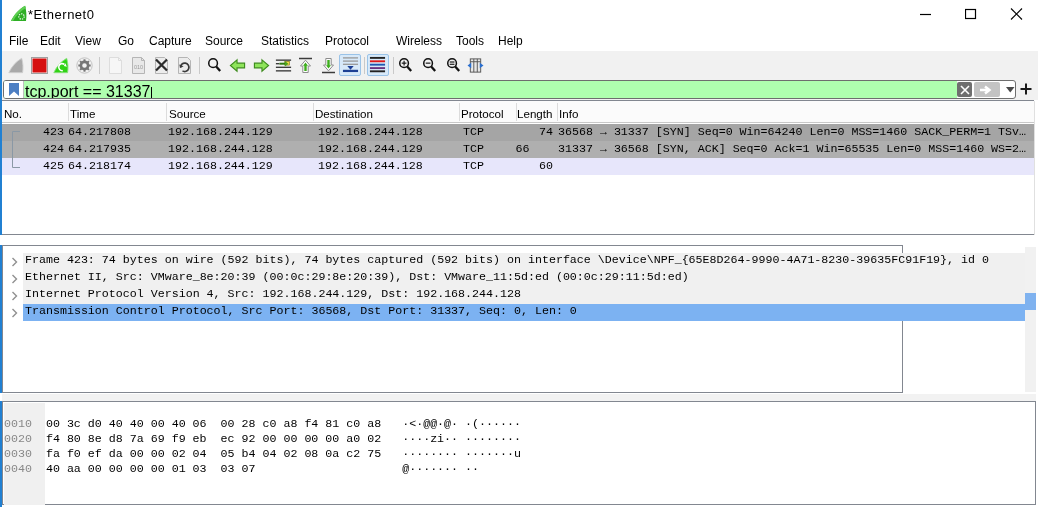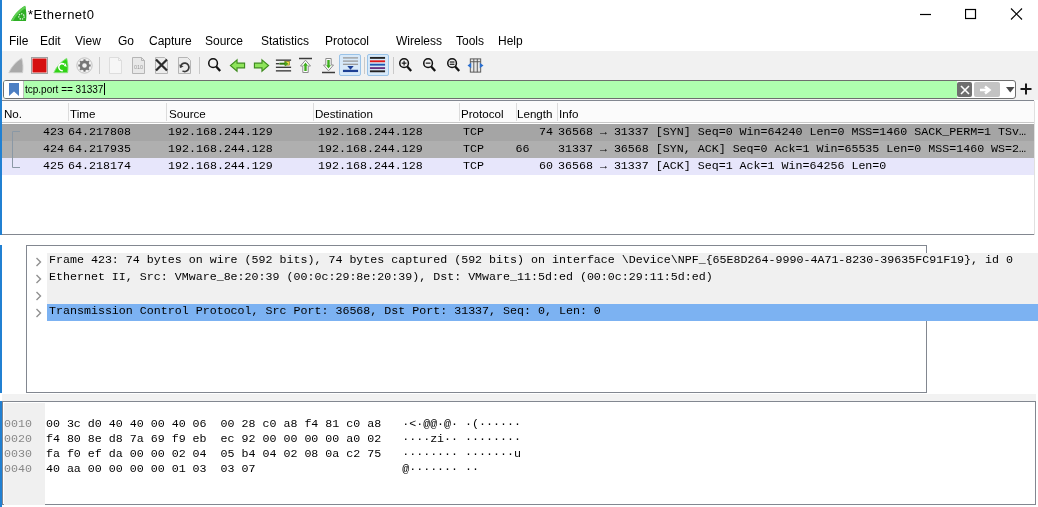--- a/index.html
+++ b/index.html
@@ -20,37 +20,37 @@
 #toolbar { position:absolute; left:2px; top:51px; width:1036px; height:28px; background:#f1f1f1; }
 .tsep { position:absolute; top:6px; width:1px; height:17px; background:#c9c9c9; }
 .ticon { position:absolute; top:6px; width:17px; height:17px; }
 .tbox { position:absolute; top:3px; width:22px; height:22px; border:1px solid #9ac3e8; background:#d7e9f9; border-radius:2px; }
 
 
 #filterbar { position:absolute; left:2px; top:79px; width:1036px; height:21px; background:#f1f1f1; }
 #ffield { position:absolute; left:1px; top:1px; width:1013px; height:19px; border:1px solid #6e6e6e; border-radius:3px; background:#fff; overflow:hidden; }
 #fgreen { position:absolute; left:0; top:0; width:953px; height:17px; background:#afffaf; }
 #fbk { position:absolute; left:0; top:0; width:20px; height:17px; background:#fff; border-right:1px solid #c0c0c0; }
-#ftext { position:absolute; left:21px; top:2px; color:#000; font-size:10px; white-space:pre; }
+#ftext { position:absolute; left:21px; top:2px; color:#000; font-size:16px; white-space:pre; }
 #fxbtn { position:absolute; left:953px; top:1px; width:15px; height:15px; background:#6f6f6f; border-radius:2px; }
 #fgobtn { position:absolute; left:970px; top:1px; width:26px; height:15px; background:#c3c3c3; border-radius:2px; }
 
 
 
 
 #plist { position:absolute; left:2px; top:100px; width:1032px; height:135px; background:#fff; border-top:1px solid #828790; border-bottom:1px solid #828790; }
 #phead { position:absolute; left:0; top:0; width:1032px; height:22px; background:#fbfbfb; border-bottom:1px solid #c8c8c8; }
 .hsep { position:absolute; top:2px; width:1px; height:18px; background:#dcdcdc; }
 .hlabel { position:absolute; top:6px; font-size:11.6px; color:#000; }
 .prow { position:absolute; left:0; width:1032px; height:17px; }
 .pcell { position:absolute; top:1px; }
 #prightline { position:absolute; left:1032px; top:0; width:1px; height:134px; background:#e0e0e0; }
 
 
-#dpane { position:absolute; left:2px; top:245px; width:901px; height:148px; border:1px solid #828790; background:#fff;margin-left:24px; }
+#dpane { position:absolute; left:2px; top:245px; width:901px; height:148px; border:1px solid #828790; background:#fff; }
 .drow { position:absolute; left:1px; width:1032px; height:17px; }
 .dbg { position:absolute; left:19px; top:0; width:1013px; height:17px; }
 .dtext { position:absolute; left:21px; top:0px; }
 .chev { position:absolute; left:7px; top:4px; width:7px; height:10px; }
 #dsb { position:absolute; left:1022px; top:1px; width:11px; height:145px; background:#f1f1f1; }
 #dsbthumb { position:absolute; left:0; top:46px; width:11px; height:17px; background:#7fb2ef; }
 
 
 #hpane { position:absolute; left:2px; top:401px; width:1034px; height:104px; border:1px solid #828790; background:#fff; }
 #hexband { position:absolute; left:1px; top:1px; width:41px; height:102px; background:#f0f0f0; }
@@ -285,21 +285,20 @@
     <div class="pcell" style="left:490px;width:61px;text-align:center">66</div>
     <div class="pcell" style="left:556px;width:473px;overflow:hidden;text-overflow:ellipsis">31337 → 36568 [SYN, ACK] Seq=0 Ack=1 Win=65535 Len=0 MSS=1460 WS=256 SACK_PERM=1</div>
   </div>
   <div class="prow mono" style="top:57px;background:#e7e6fb">
     <div class="pcell" style="left:0;width:62px;text-align:right">425</div>
     <div class="pcell" style="left:66px">64.218174</div>
     <div class="pcell" style="left:166px">192.168.244.129</div>
     <div class="pcell" style="left:316px">192.168.244.128</div>
     <div class="pcell" style="left:461px">TCP</div>
     <div class="pcell" style="left:490px;width:61px;text-align:right">60</div>
-    <div class="pcell" style="left:556px">36568 → 31337 [ACK] Seq=1 Ack=1 Win=64256 Len=0</div>
   </div>
   <svg class="abs" style="left:9px;top:30px" width="10" height="37" viewBox="0 0 10 37">
     <path d="M9 0.5 H1.5 V36.5 H9" fill="none" stroke="#8a98a5" stroke-width="1"></path>
   </svg>
   <div id="prightline"></div>
 </div>
 
 <div id="dpane">
   <div class="drow" style="top:7px">
         <div class="dbg" style="background:#f0f0f0"></div>
@@ -313,20 +312,21 @@
     <svg class="chev" viewBox="0 0 7 10">
           <path d="M1.5 1 L5.5 5 L1.5 9" fill="none" stroke="#909090" stroke-width="1.4"></path>
         </svg>
     <div class="dtext mono">Ethernet II, Src: VMware_8e:20:39 (00:0c:29:8e:20:39), Dst: VMware_11:5d:ed (00:0c:29:11:5d:ed)</div>
   </div>
   <div class="drow" style="top:41px">
         <div class="dbg" style="background:#f0f0f0"></div>
     <svg class="chev" viewBox="0 0 7 10">
           <path d="M1.5 1 L5.5 5 L1.5 9" fill="none" stroke="#909090" stroke-width="1.4"></path>
         </svg>
+    <div class="dtext mono">Internet Protocol Version 4, Src: 192.168.244.129, Dst: 192.168.244.128</div>
   </div>
   <div class="drow" style="top:58px">
         <div class="dbg" style="background:#7cb2f2"></div>
     <svg class="chev" viewBox="0 0 7 10">
           <path d="M1.5 1 L5.5 5 L1.5 9" fill="none" stroke="#909090" stroke-width="1.4"></path>
         </svg>
     <div class="dtext mono">Transmission Control Protocol, Src Port: 36568, Dst Port: 31337, Seq: 0, Len: 0</div>
   </div>
   <div id="dsb">
         <div id="dsbthumb"></div>

